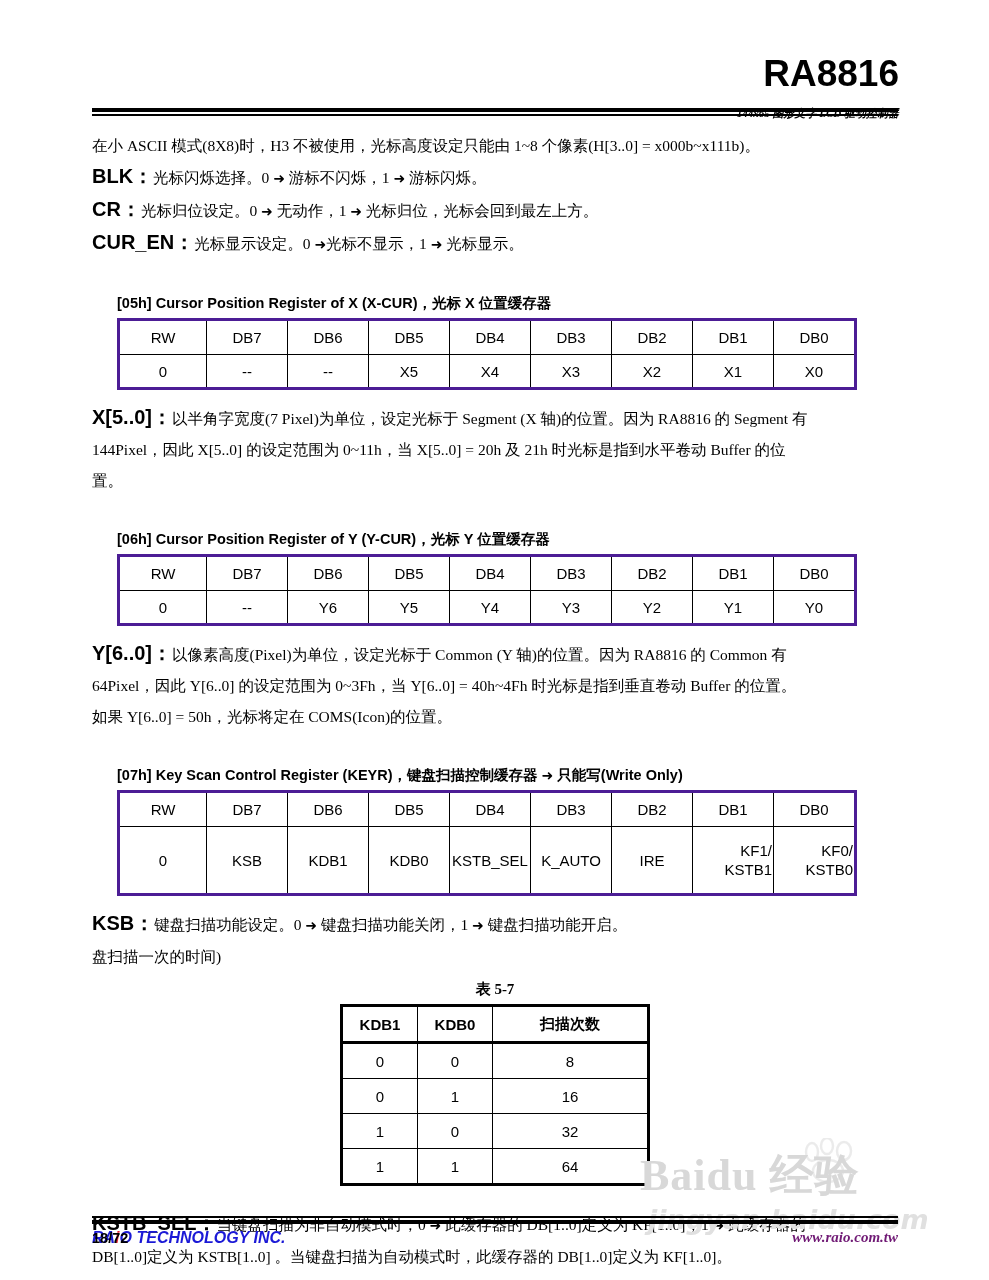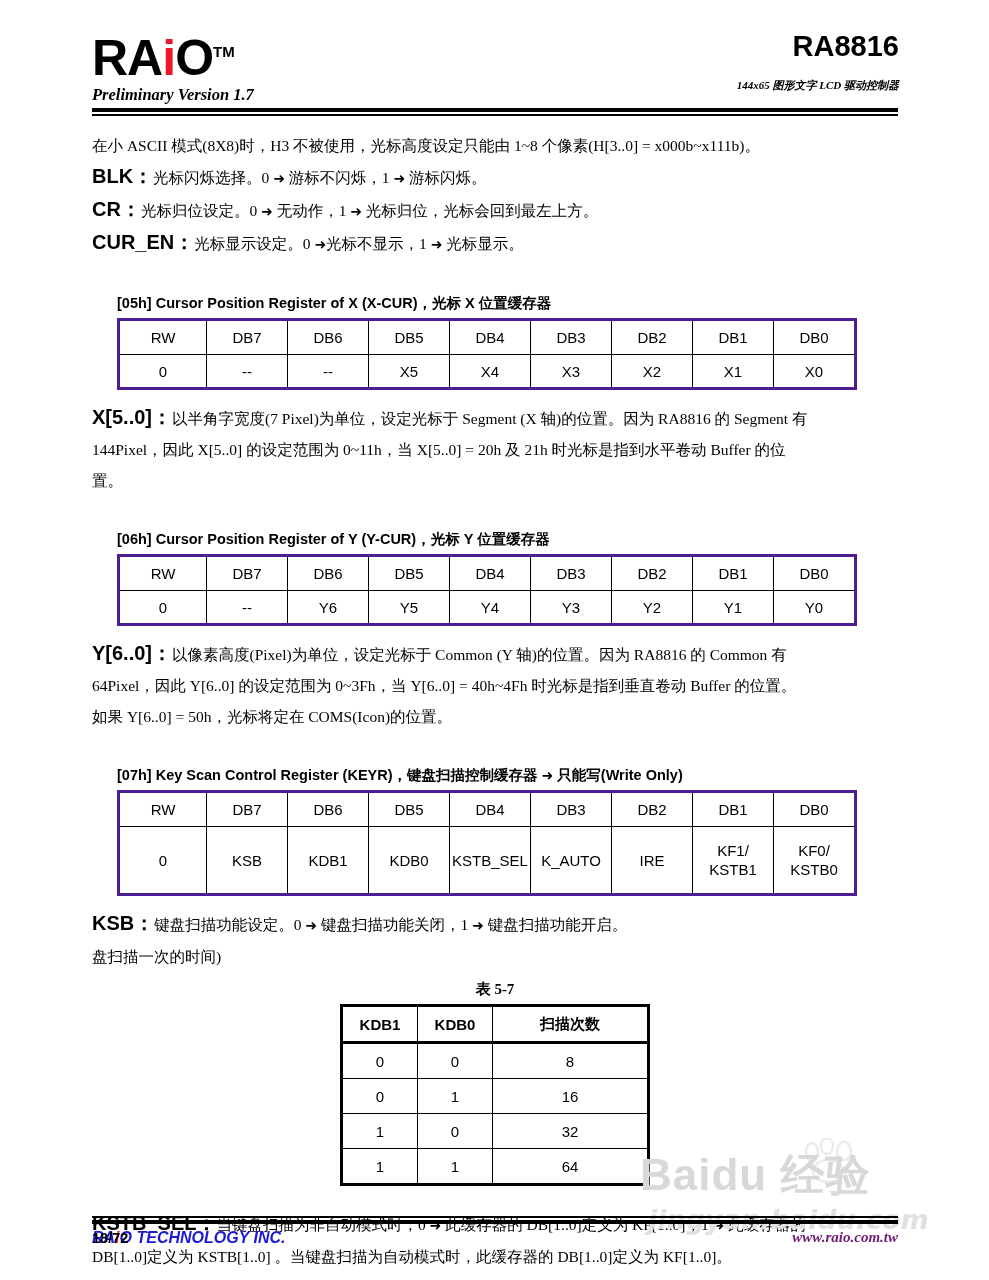--- a/index.html
+++ b/index.html
@@ -61,24 +61,25 @@
     margin-top: 1px;
     white-space: nowrap;
   }
   .header-right {
     position: absolute;
     right: 90px;
     top: 24px;
     text-align: right;
   }
   .chip-name {
-    font-size: 29px;
+    font-size: 37px;
     font-weight: bold;
     letter-spacing: 0px;
     line-height: 44px;
+    margin-top: 28px;
   }
   .chip-desc {
     font-family: "Liberation Serif", "DejaVu Serif", serif;
     font-size: 11px;
     font-weight: bold;
     font-style: italic;
     margin-top: 10px;
     white-space: nowrap;
   }
   .header-rule {
@@ -163,21 +164,21 @@
   }
   table.reg tr.hdr td {
     height: 29px;
   }
   table.reg.tall td.val {
     height: 62px;
   }
   .col-rw  { width: 84px; }
   .col-db  { width: 78px; }
 
-  .stack-line { display: block; }
+  .stack-line { display: block; text-align: right; }
 
   
   .t57-wrap {
     margin-top: 8px;
     text-align: center;
   }
   .t57-caption {
     font-family: "Liberation Serif", "DejaVu Serif", serif;
     font-size: 15px;
     font-weight: bold;
@@ -217,21 +218,21 @@
     top: 1128px;
     width: 330px;
     height: 130px;
     pointer-events: none;
     z-index: 5;
   }
   .wm-main {
     position: absolute;
     left: 0;
     top: 18px;
-    font-family: Liberation Sans, sans-serif;
+    font-family: Liberation Serif, serif;
     font-size: 44px;
     font-weight: bold;
     color: #d8d8d8;
     letter-spacing: 1px;
     white-space: nowrap;
   }
   .wm-sub {
     position: absolute;
     left: 8px;
     top: 76px;
@@ -309,24 +310,20 @@
     color: #701a75;
     white-space: nowrap;
   }
 </style>
 </head>
 <body>
 
 <div class="page">
 
   <div class="header">
-    <div class="logo-block">
-      <div class="logo-word"><span>RA</span><span class="red-i">i</span><span>O</span><span class="logo-tm">TM</span></div>
-      <div class="logo-version">Preliminary Version 1.7</div>
-    </div>
     <div class="header-right">
       <div class="chip-name">RA8816</div>
       <div class="chip-desc">144x65 图形文字 LCD 驱动控制器</div>
     </div>
     <div class="header-rule">
       <div class="thick"></div>
       <div class="gap"></div>
       <div class="thin"></div>
     </div>
   </div>

